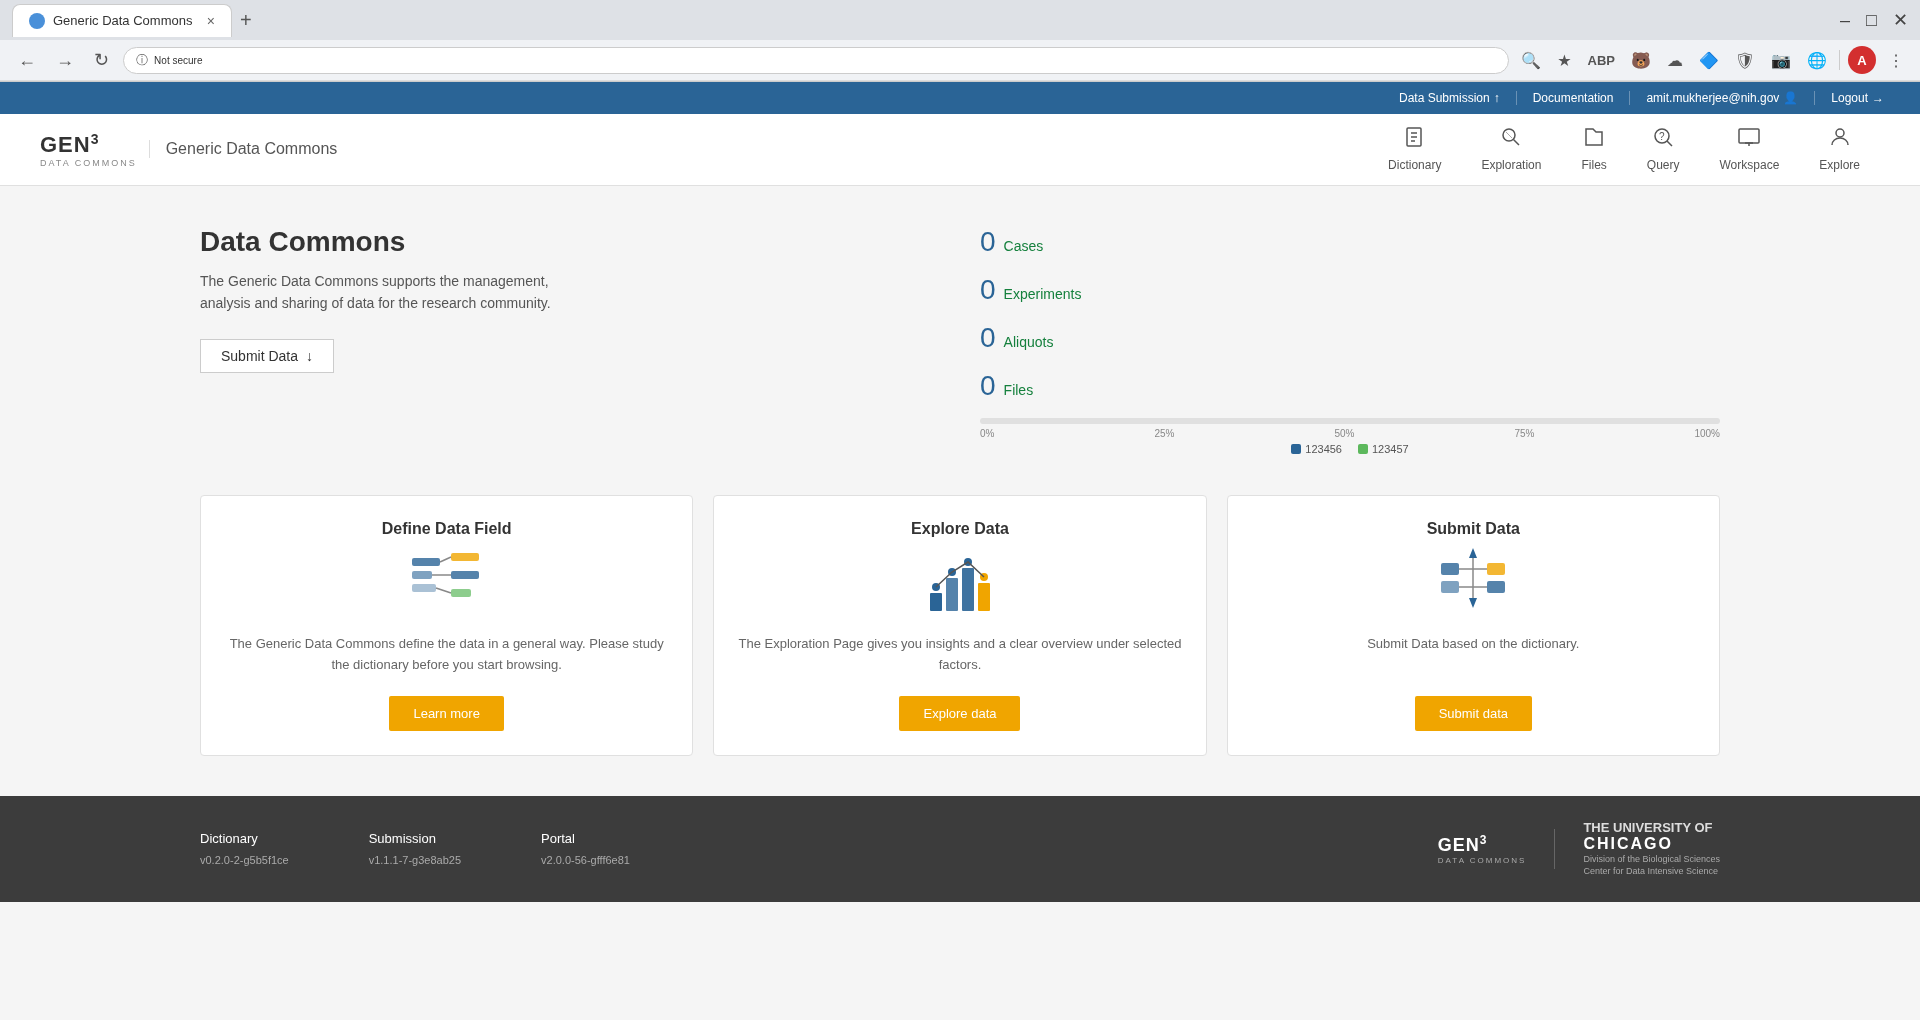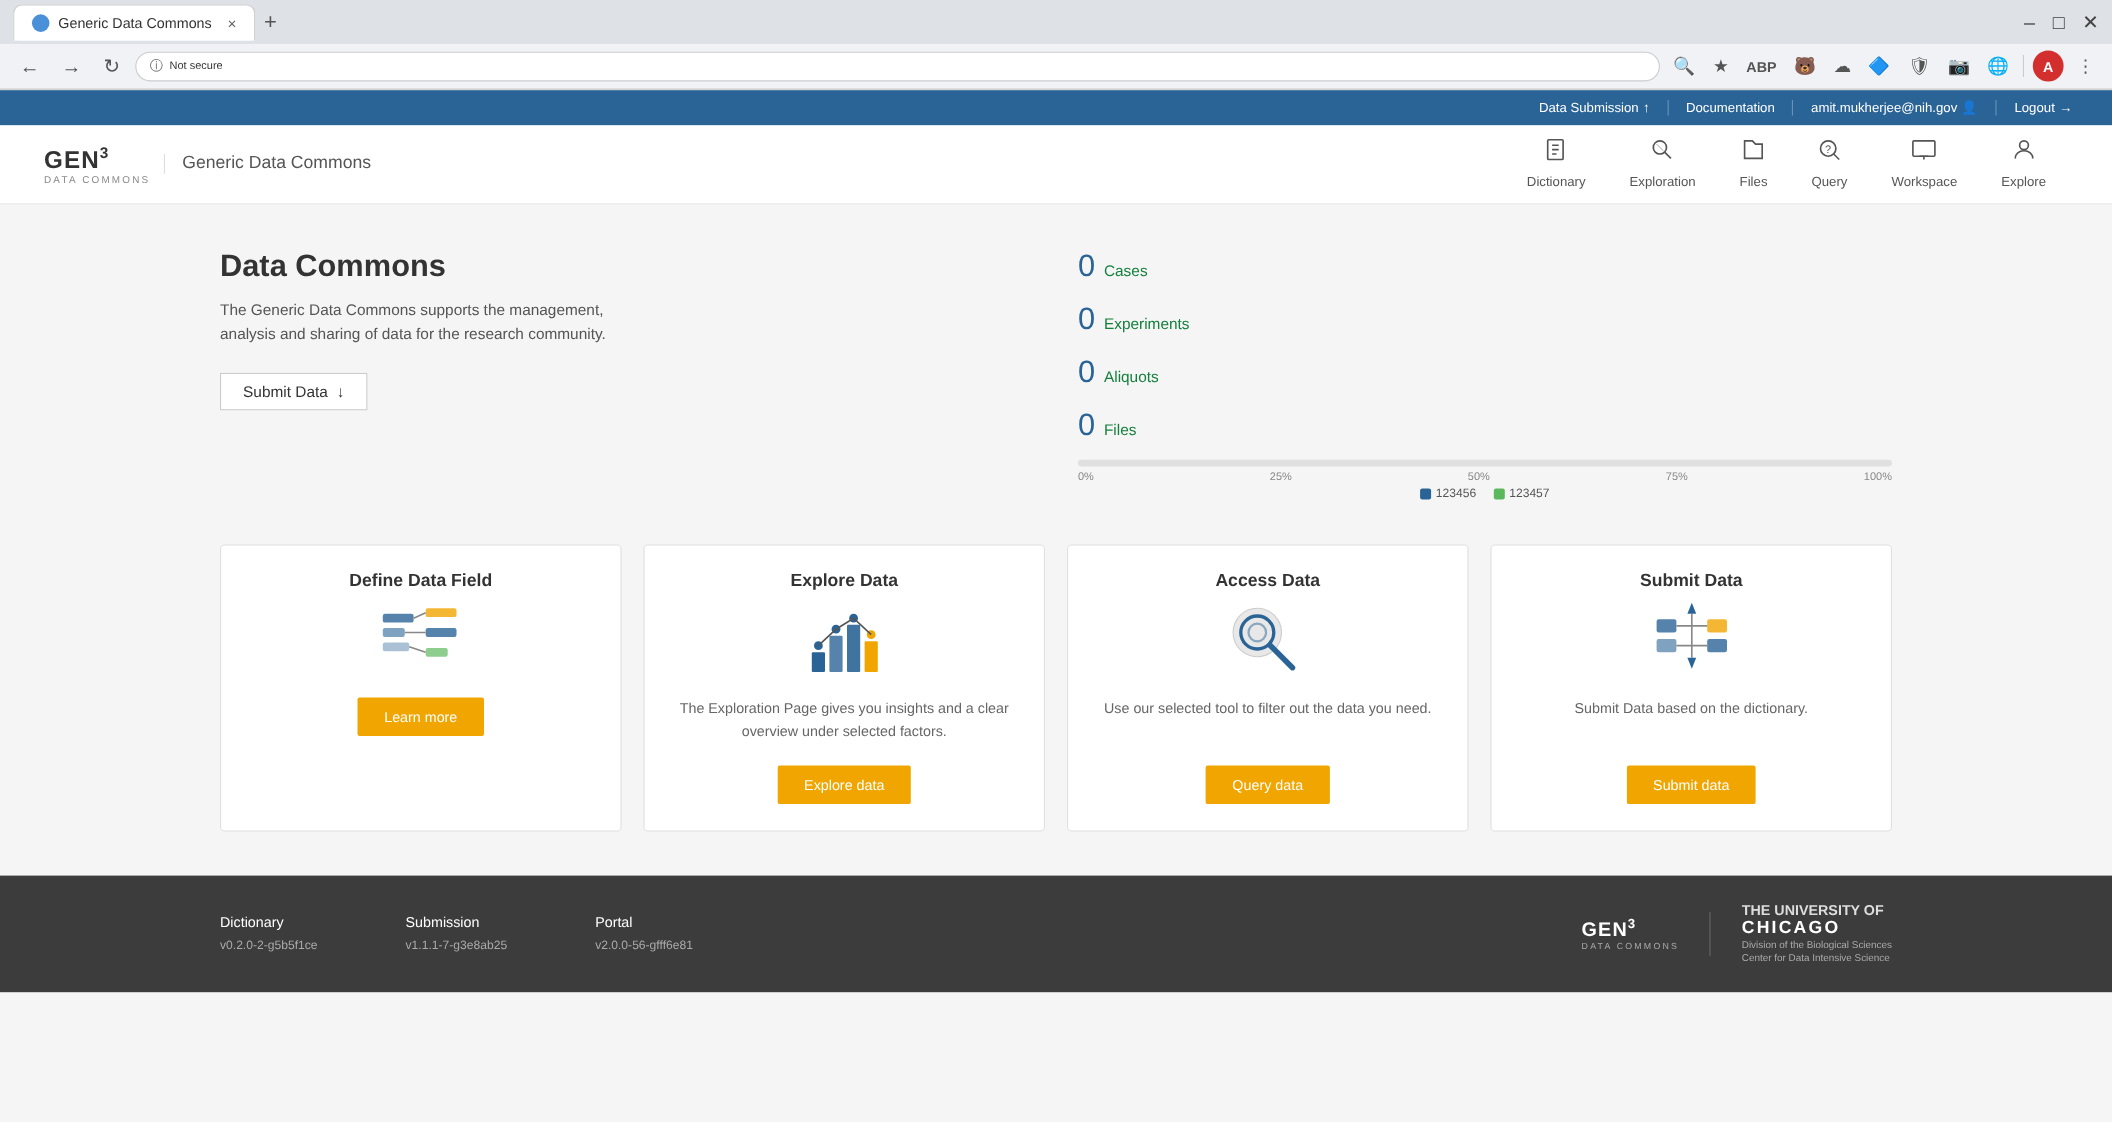--- a/index.html
+++ b/index.html
@@ -290,20 +290,21 @@
           <rect x="5" y="28" width="20" height="8" rx="2" fill="#2a6496" opacity="0.6"></rect>
           <rect x="5" y="41" width="24" height="8" rx="2" fill="#2a6496" opacity="0.4"></rect>
           <rect x="44" y="10" width="28" height="8" rx="2" fill="#f0a500" opacity="0.8"></rect>
           <rect x="44" y="28" width="28" height="8" rx="2" fill="#2a6496" opacity="0.8"></rect>
           <rect x="44" y="46" width="20" height="8" rx="2" fill="#5cb85c" opacity="0.7"></rect>
           <line x1="33" y1="19" x2="44" y2="14" stroke="#888" stroke-width="1.5" marker-end="url(#arr)"></line>
           <line x1="25" y1="32" x2="44" y2="32" stroke="#888" stroke-width="1.5"></line>
           <line x1="29" y1="45" x2="44" y2="50" stroke="#888" stroke-width="1.5"></line>
         </svg>
       </div>
+      <p class="card-desc">The Generic Data Commons define the data in a general way. Please study the dictionary before you start browsing.</p>
       <button class="card-btn">Learn more</button>
     </div>
 
     <div class="card">
       <div class="card-title">Explore Data</div>
       <div class="card-icon">
         <svg width="80" height="70" viewBox="0 0 80 70">
           <rect x="10" y="50" width="12" height="18" rx="1" fill="#2a6496"></rect>
           <rect x="26" y="35" width="12" height="33" rx="1" fill="#2a6496" opacity="0.8"></rect>
           <rect x="42" y="25" width="12" height="43" rx="1" fill="#2a6496" opacity="0.9"></rect>
@@ -312,33 +313,20 @@
           <circle cx="32" cy="29" r="4" fill="#2a6496"></circle>
           <circle cx="48" cy="19" r="4" fill="#2a6496"></circle>
           <circle cx="64" cy="34" r="4" fill="#f0a500"></circle>
           <polyline points="16,44 32,29 48,19 64,34" fill="none" stroke="#555" stroke-width="1.5"></polyline>
         </svg>
       </div>
       <p class="card-desc">The Exploration Page gives you insights and a clear overview under selected factors.</p>
       <button class="card-btn">Explore data</button>
     </div>
 
-    <div class="card">
-      <div class="card-title">Access Data</div>
-      <div class="card-icon">
-        <svg width="80" height="70" viewBox="0 0 80 70">
-          <circle cx="30" cy="32" r="22" fill="#e8e8e8" stroke="#ccc" stroke-width="1"></circle>
-          <circle cx="30" cy="32" r="15" fill="none" stroke="#2a6496" stroke-width="3"></circle>
-          <line x1="42" y1="44" x2="62" y2="64" stroke="#2a6496" stroke-width="5" stroke-linecap="round"></line>
-          <circle cx="30" cy="32" r="8" fill="none" stroke="#2a6496" stroke-width="2" opacity="0.5"></circle>
-        </svg>
-      </div>
-      <p class="card-desc">Use our selected tool to filter out the data you need.</p>
-      <button class="card-btn">Query data</button>
-    </div>
 
     <div class="card">
       <div class="card-title">Submit Data</div>
       <div class="card-icon">
         <svg width="80" height="70" viewBox="0 0 80 70">
           <rect x="8" y="20" width="18" height="12" rx="2" fill="#2a6496" opacity="0.8"></rect>
           <rect x="8" y="38" width="18" height="12" rx="2" fill="#2a6496" opacity="0.6"></rect>
           <rect x="54" y="20" width="18" height="12" rx="2" fill="#f0a500" opacity="0.8"></rect>
           <rect x="54" y="38" width="18" height="12" rx="2" fill="#2a6496" opacity="0.8"></rect>
           <line x1="40" y1="15" x2="40" y2="55" stroke="#888" stroke-width="1.5"></line>

